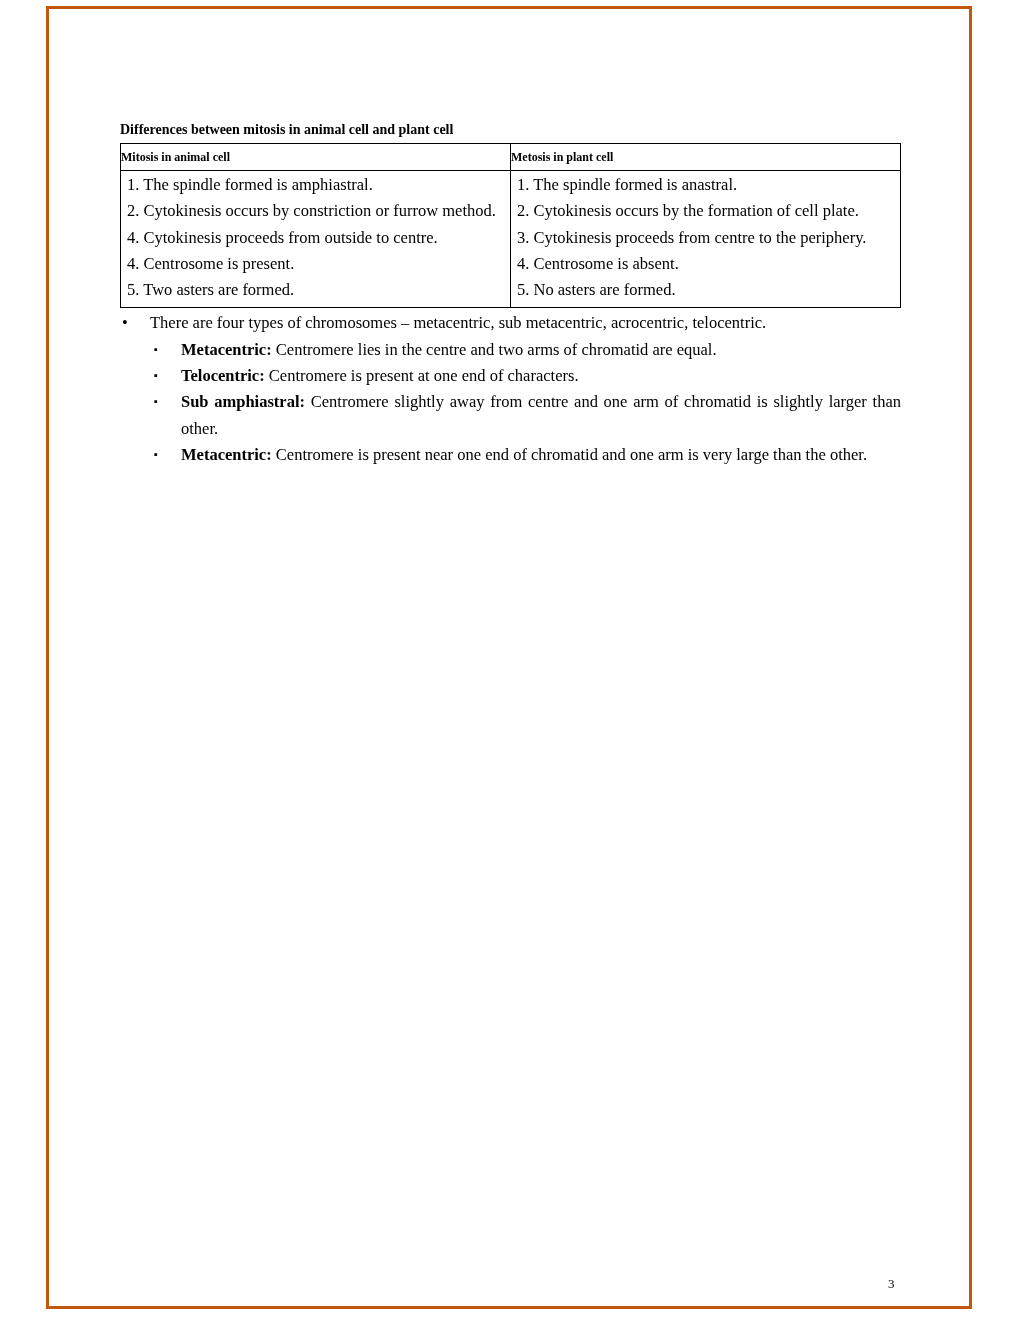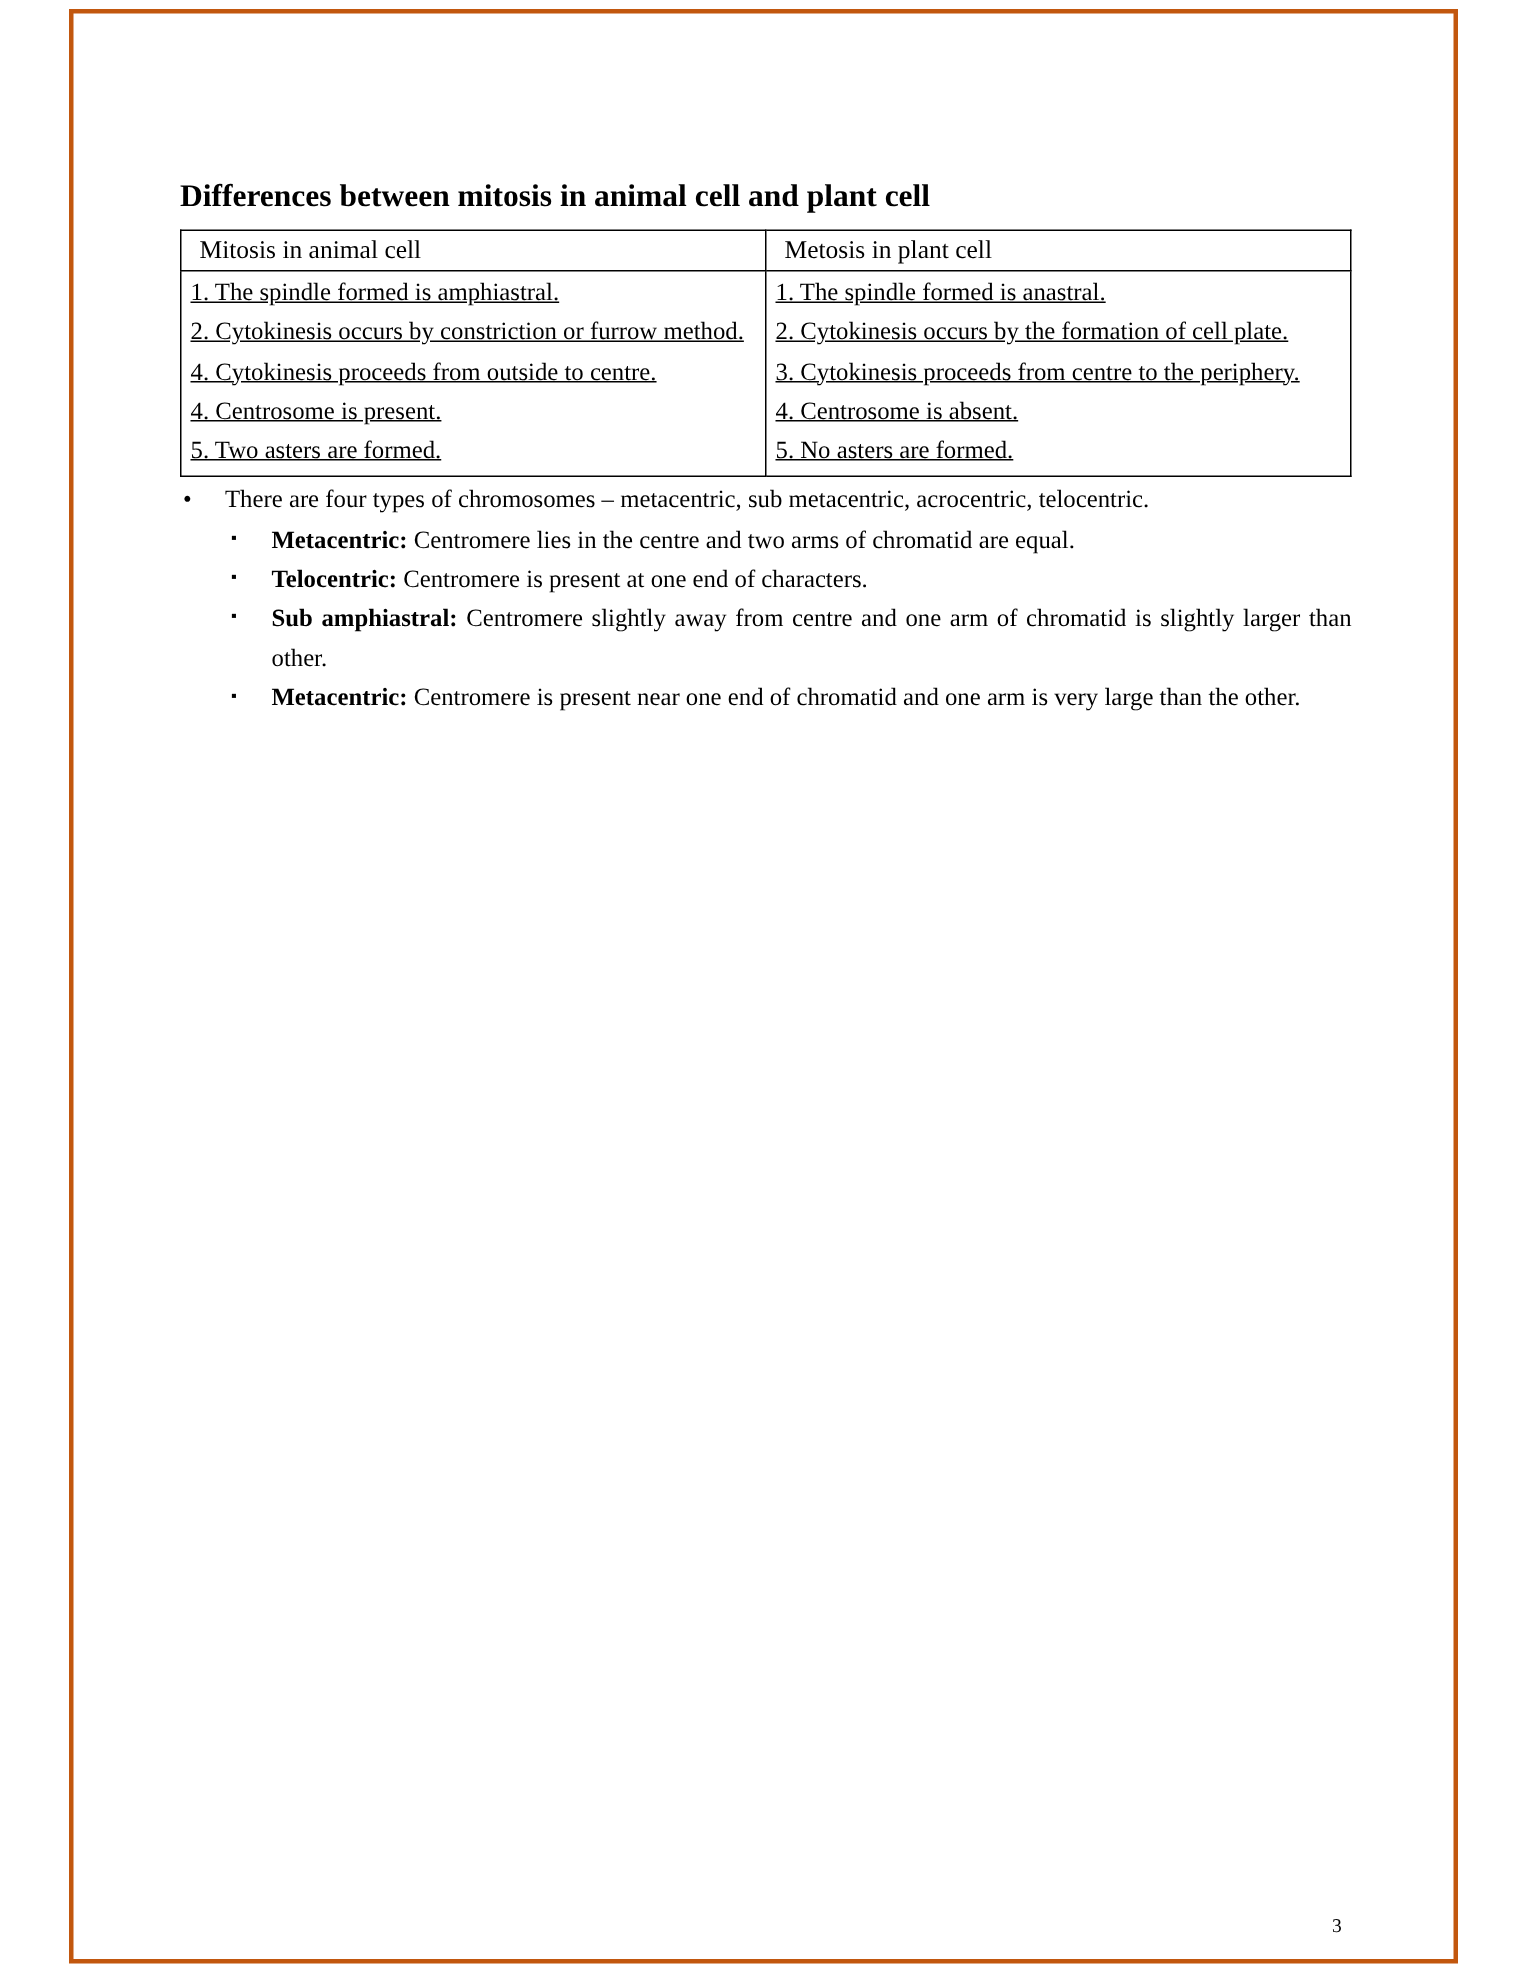--- a/index.html
+++ b/index.html
@@ -23,49 +23,48 @@
   }
   .content {
     position: absolute;
     left: 120px;
     top: 117px;
     width: 781px;
     font-size: 16.5px;
     line-height: 26.4px;
   }
   .heading {
-    font-size: 21px;
+    font-size: 14px;
     font-weight: bold;
     line-height: 26px;
-    margin-bottom: 10px;
+    margin-bottom: 0;
     white-space: nowrap;
   }
   table.compare {
     width: 781px;
     border-collapse: collapse;
     table-layout: fixed;
   }
   table.compare th, table.compare td {
     border: 1px solid #000000;
     vertical-align: top;
     box-sizing: border-box;
   }
   table.compare th {
     text-align: left;
-    font-size: 17px;
-    font-weight: normal;
-    padding: 1px 8px 1px 12px;
+    font-size: 12px;
+    font-weight: bold;
+    padding: 1px 8px 1px 0;
     height: 27px;
     line-height: 24px;
   }
   table.compare td {
     padding: 1px 8px 4px 6px;
     font-size: 16.5px;
     line-height: 26.3px;
-    text-decoration: underline;
   }
   .cell-item {
     padding-left: 19px;
     text-indent: -19px;
     text-align: justify;
   }
   .para {
     margin: 3px 0 0 30px;
     width 750px;
     text-align: justify;

